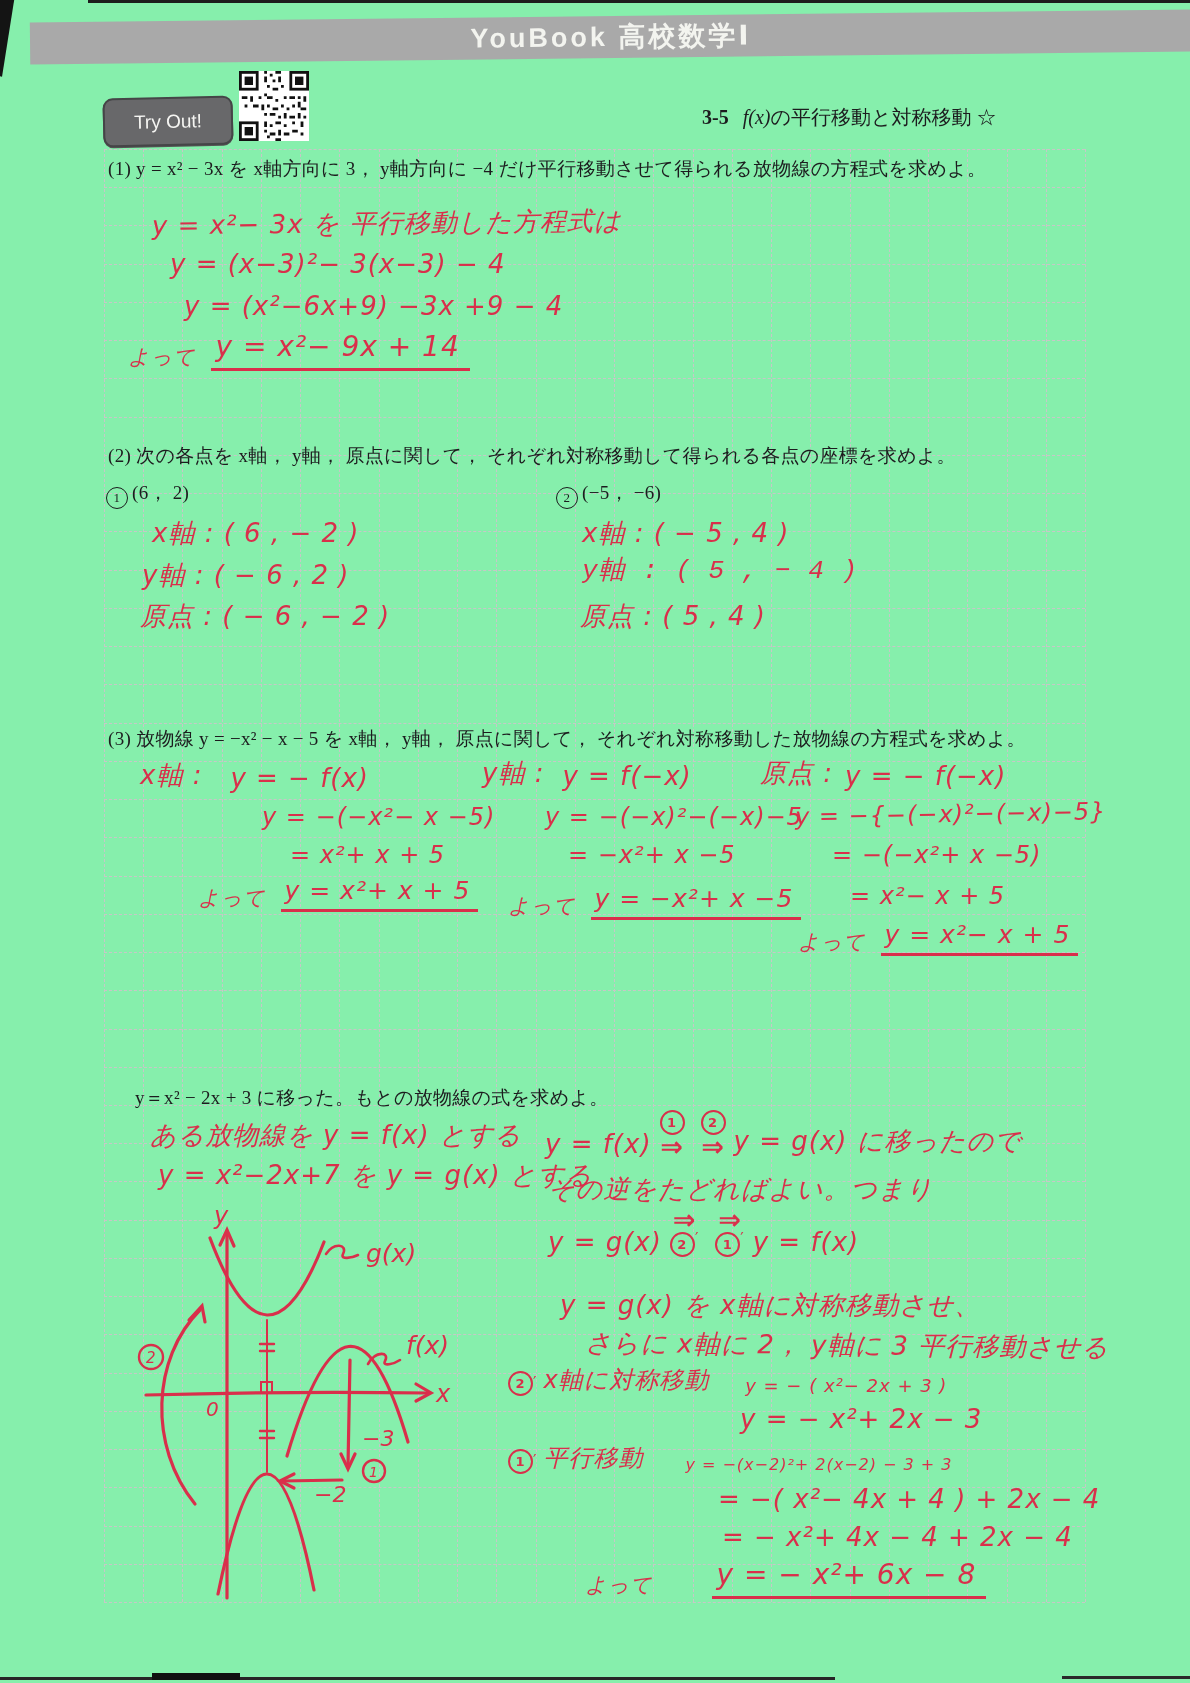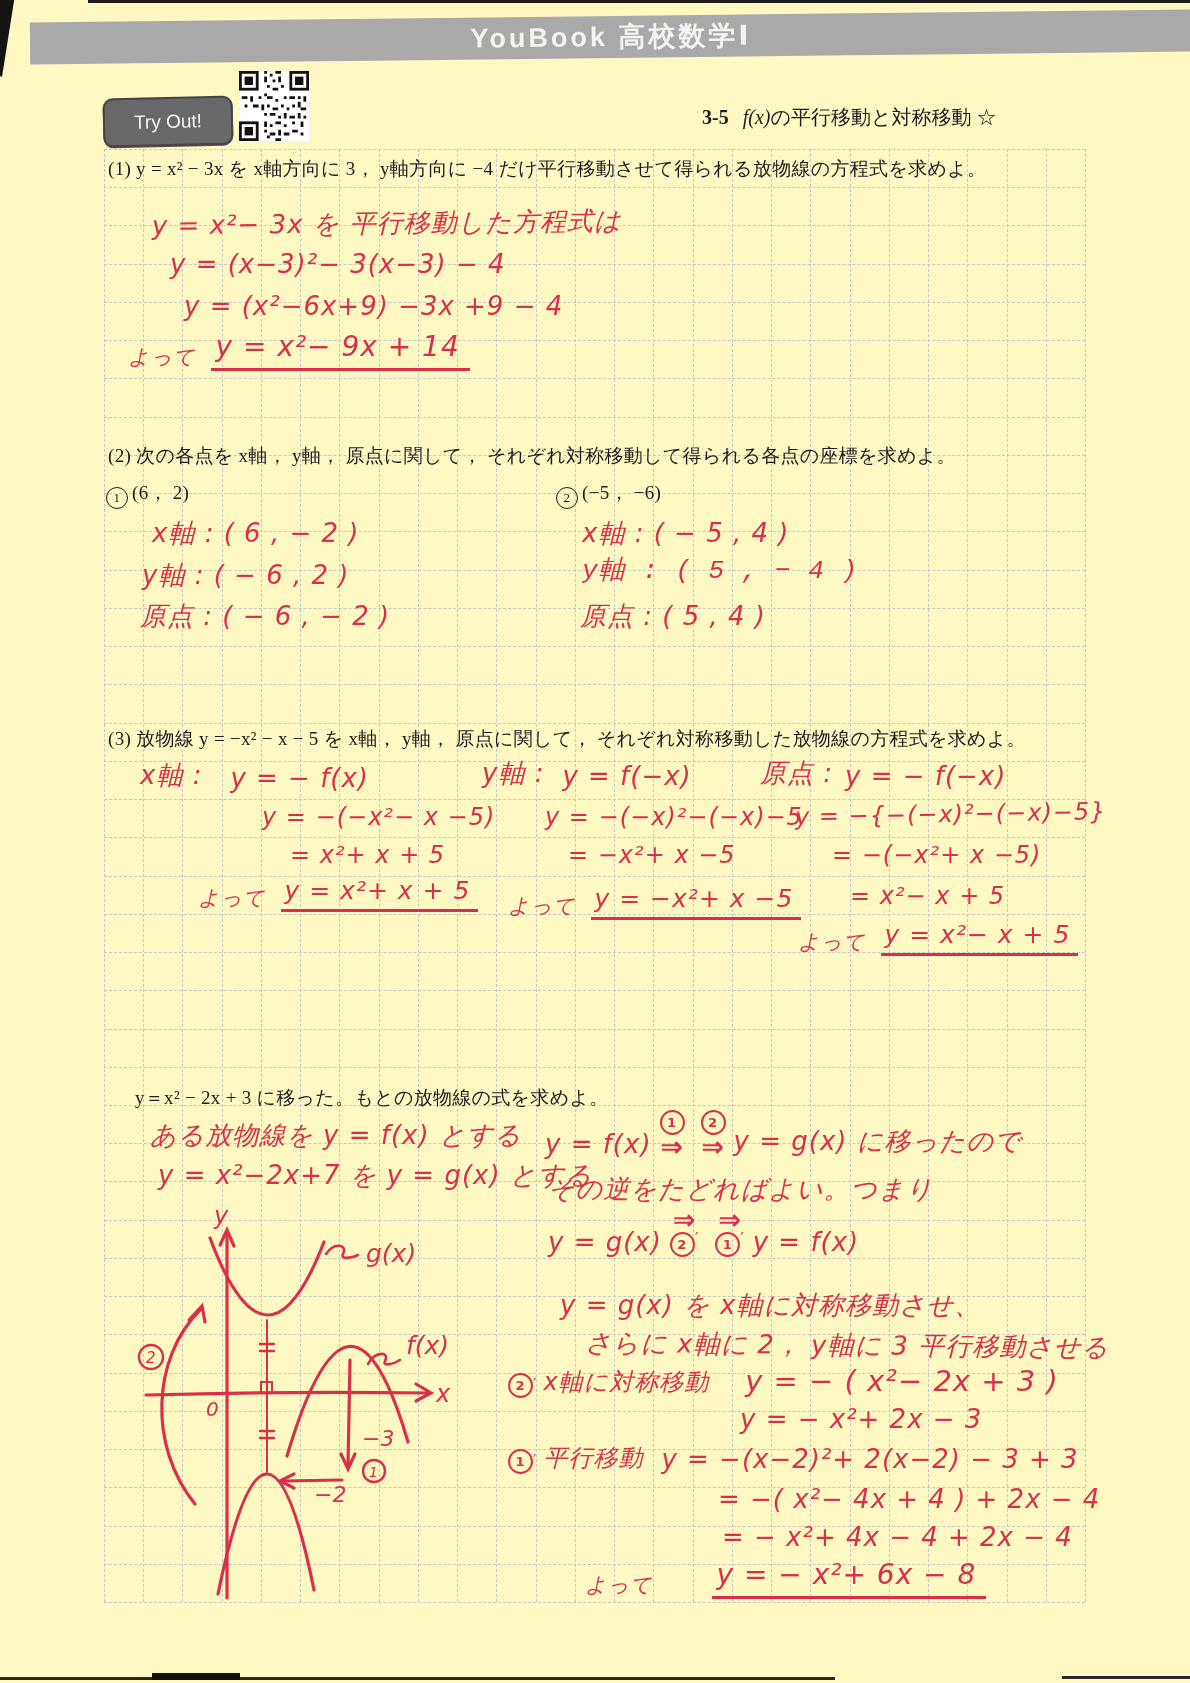--- a/index.html
+++ b/index.html
@@ -1,16 +1,16 @@
 <!DOCTYPE html>
 <html><head>
 <meta charset="utf-8">
 <style>
   html,body{margin:0;padding:0;background:#ffffff;}
-  .page{position:relative;width:1190px;height:1683px;background:#fef9c3;overflow:hidden;
+  .page{position:relative;width:1190px;height:1683px;background:#86efac;overflow:hidden;
         font-family:"Liberation Sans","DejaVu Sans",sans-serif;text-align:center;}
 
   
   .scan-top{position:absolute;left:88px;top:0;width:1102px;height:3px;background:#1d1d1d;}
   .scan-corner{position:absolute;left:-6px;top:-12px;width:15px;height:88px;background:#141414;transform:rotate(9deg);}
   .scan-bottom-a{position:absolute;left:0;bottom:3px;width:835px;height:3px;background:#262626;}
   .scan-bottom-b{position:absolute;left:152px;bottom:3px;width:88px;height:7px;background:#101010;}
   .scan-bottom-c{position:absolute;right:0;bottom:4px;width:128px;height:3px;background:#2a2a2a;}
 
   
@@ -320,33 +320,33 @@
   <div class="hw hw-lg" style="left:585px;top:1328px;transform:rotate(0.5deg);">さらに x軸に 2， y軸に 3 平行移動させる</div>
 
   <div class="hw hw-md row" style="left:508px;top:1364px;">
     <span class="lblrow" style="align-items:center;">
         <span class="circ">
           <span>2</span>
         </span>
         <span class="prm">′</span>
       </span>
     <span style="margin-left:6px;">x軸に対称移動</span>
-    <span style="margin-left:36px;font-size:29px;">y = − ( x²− 2x + 3 )</span>
+    <span style="margin-left:36px;font-size:18px;">y = − ( x²− 2x + 3 )</span>
   </div>
   <div class="hw hw-lg" style="left:740px;top:1404px;">y = − x²+ 2x − 3</div>
 
   <div class="hw hw-md row" style="left:508px;top:1442px;">
     <span class="lblrow" style="align-items:center;">
         <span class="circ">
           <span>1</span>
         </span>
         <span class="prm">′</span>
       </span>
     <span style="margin-left:6px;">平行移動</span>
-    <span style="margin-left:18px;font-size:26px;">y = −(x−2)²+ 2(x−2) − 3 + 3</span>
+    <span style="margin-left:42px;font-size:16px;">y = −(x−2)²+ 2(x−2) − 3 + 3</span>
   </div>
   <div class="hw hw-lg" style="left:718px;top:1484px;">= −( x²− 4x + 4 ) + 2x − 4</div>
   <div class="hw hw-lg" style="left:722px;top:1522px;">= − x²+ 4x − 4 + 2x − 4</div>
 
   <div class="hw row" style="left:585px;top:1558px;">
     <span class="therefore" style="margin-right:60px;">よって</span>
     <span class="ans">y = − x²+ 6x − 8</span>
   </div>
 
 </div>

